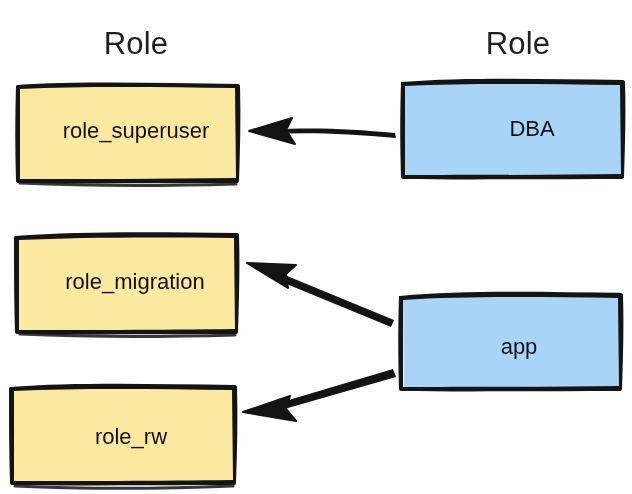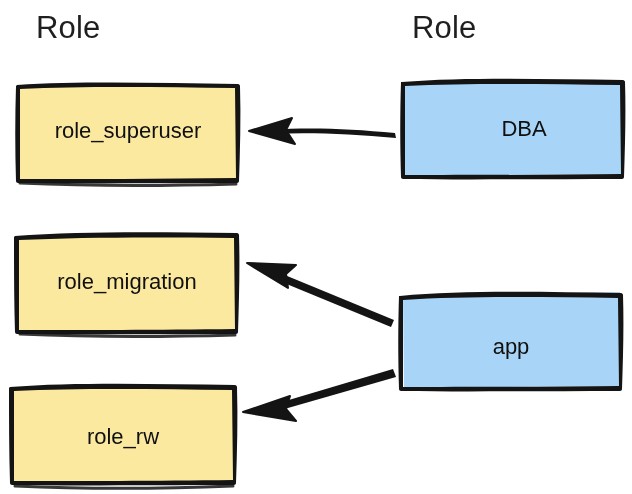--- a/index.html
+++ b/index.html
@@ -25,33 +25,35 @@
     width: 632px;
     height: 494px;
   }
   .col-title {
     position: absolute;
     font-size: 31px;
     font-weight: 400;
     color: #1f1f1f;
     letter-spacing: 0.2px;
     white-space: nowrap;
-    text-align: left;
+    text-align: center;
     line-height: 1;
+    margin-top: 16px;
   }
   #title-role  { left: 36px;  top: 12px; width: 200px; }
   #title-user  { left: 412px; top: 12px; width: 212px; }
 
   .node-label {
     position: absolute;
     font-size: 22px;
     color: #101010;
     white-space: nowrap;
     text-align: center;
     line-height: 1;
+    padding-left: 8px;
   }
   #label-role-superuser { left: 15px;  top: 120px; width: 226px; }
   #label-role-migration { left: 13px;  top: 271px; width: 228px; }
   #label-role-rw        { left: 8px;   top: 426px; width: 230px; }
   #label-dba            { left: 400px; top: 118px; width: 248px; }
   #label-app            { left: 398px; top: 336px; width: 226px; }
 </style>
 </head>
 <body>
 

